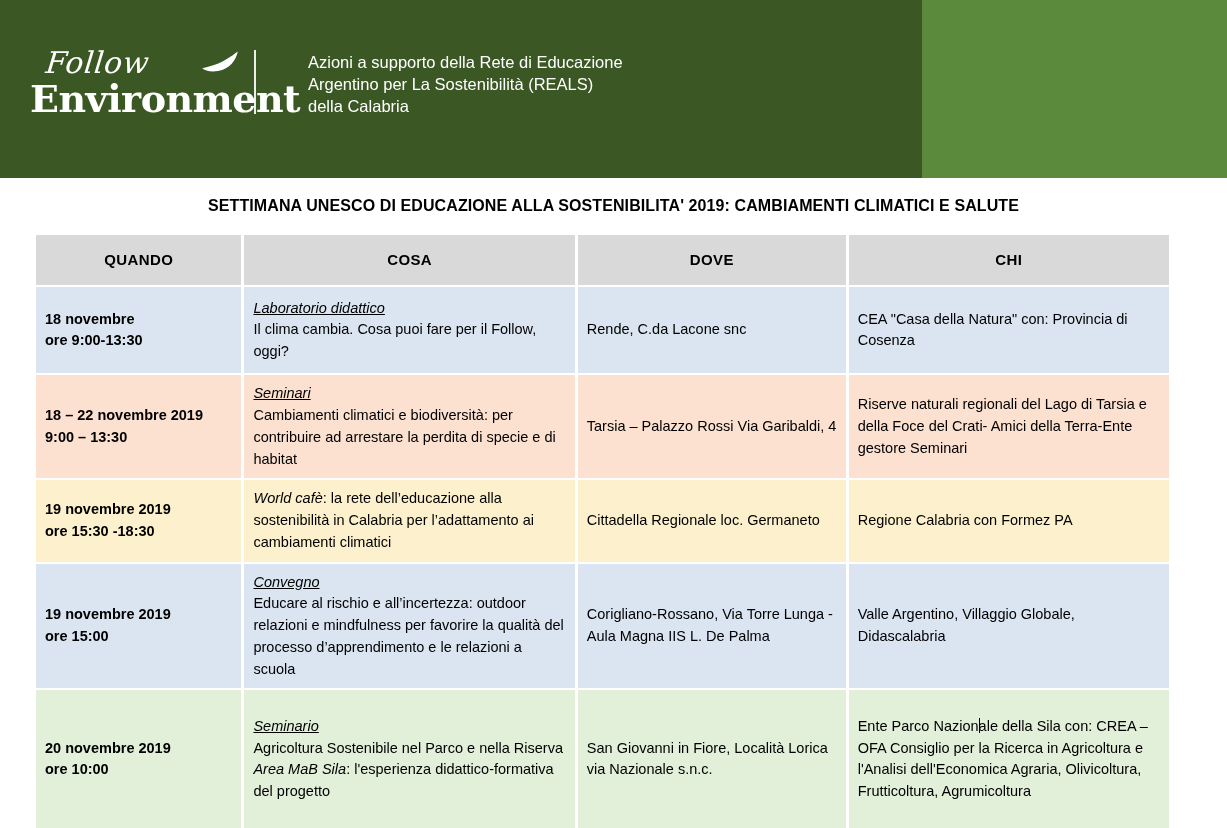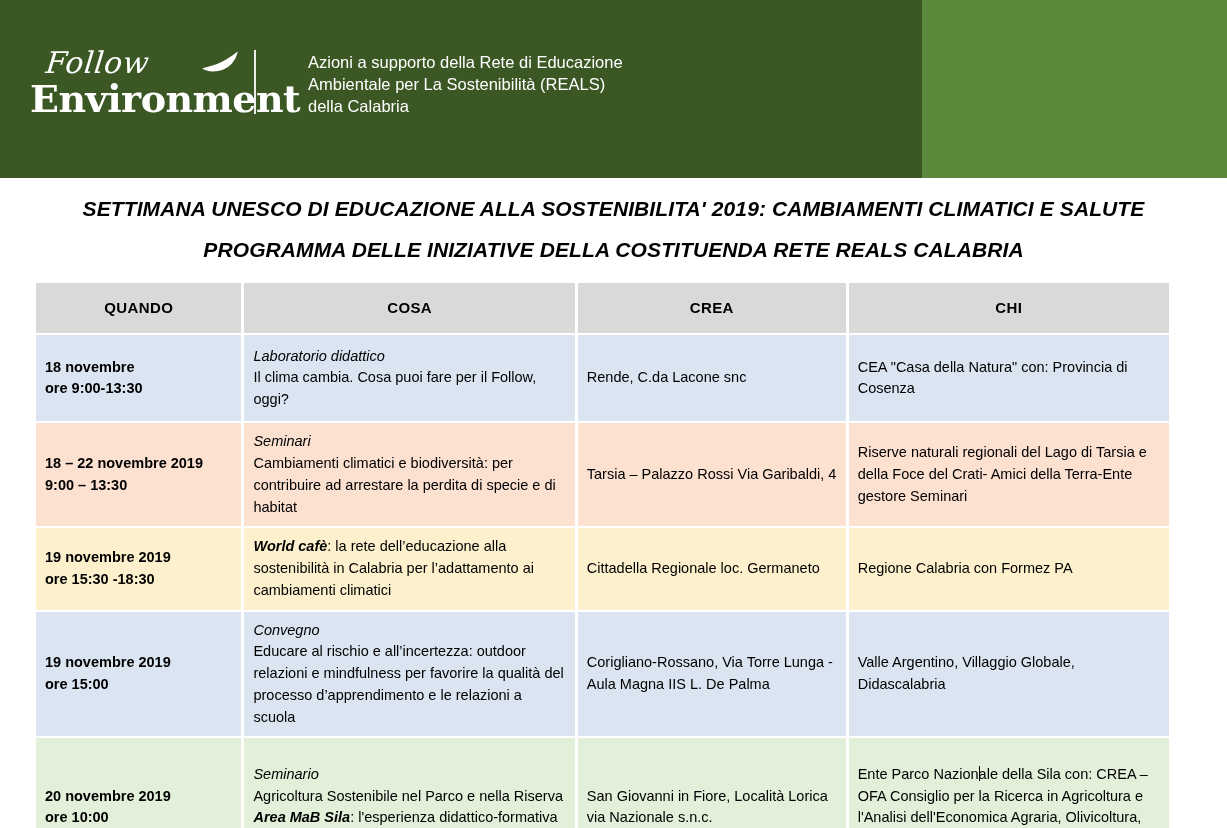--- a/index.html
+++ b/index.html
@@ -85,24 +85,23 @@
     margin-left: 36px;
   }
 
   
   .titles {
     text-align: center;
     padding-top: 16px;
   }
   .title-line {
     font-weight: bold;
-    font-size: 21px;
+    font-size: 16px;
     line-height: 1.46;
     letter-spacing: 0.1px;
-    font-style: italic;
   }
   .title-line.l3 {
     padding-top: 10px;
   }
 
   
   .table-wrap {
     position: relative;
     margin: 16px 0 0 33px;
     width: 1139px;
@@ -134,22 +133,23 @@
   col.c-dove   { width: 266px; }
   col.c-chi    { width: 318px; }
 
   td.quando {
     font-weight: bold;
     font-size: 14.5px;
     line-height: 1.6;
   }
   .cell-kind {
     font-style: italic;
-  }
-  .it { font-style: italic; font-weight: bold; }
+    text-decoration: underline;
+  }
+  .it { font-style: italic; }
 
   tr.row-blue   td { background: #dbe5f1; }
   tr.row-peach  td { background: #fce1d0; }
   tr.row-yellow td { background: #fdf0cd; }
   tr.row-green  td { background: #e2efd9; }
 
   tr.r1 td { height: 70px; }
   tr.r2 td { height: 80px; }
   tr.r3 td { height: 62px; }
   tr.r4 td { height: 104px; }
@@ -174,44 +174,43 @@
       <span class="logo-follow">Follow</span>
       <svg class="logo-leaf" viewBox="0 0 40 22">
         <path d="M2 18 C10 17 24 13 38 1 C36 10 30 19 18 21 C11 22 5 21 2 18 Z" fill="#ffffff"></path>
         <path d="M2 18 C14 13 26 8 38 1" stroke="#3a5724" stroke-width="0.8" fill="none"></path>
       </svg>
       <div class="logo-environment">Environment</div>
     </div>
     <div class="logo-divider"></div>
     <div class="logo-tagline">
       <div>Azioni a supporto della Rete di Educazione</div>
-      <div>Ambientale per La Sostenibilità (REALS)</div>
+      <div>Argentino per La Sostenibilità (REALS)</div>
       <div>della Calabria</div>
     </div>
   </div>
 </div>
 
 <div class="titles">
   <div class="title-line l1">SETTIMANA UNESCO DI EDUCAZIONE ALLA SOSTENIBILITA' 2019: CAMBIAMENTI CLIMATICI E SALUTE</div>
-  <div class="title-line l3">PROGRAMMA DELLE INIZIATIVE DELLA COSTITUENDA RETE REALS CALABRIA</div>
 </div>
 
 <div class="table-wrap">
   <table class="schedule">
     <colgroup>
       <col class="c-quando">
         <col class="c-cosa">
         <col class="c-dove">
         <col class="c-chi">
     </colgroup>
     <thead>
       <tr>
         <th>QUANDO</th>
         <th>COSA</th>
-        <th>CREA</th>
+        <th>DOVE</th>
         <th>CHI</th>
       </tr>
     </thead>
     <tbody>
 
       <tr class="row-blue r1">
         <td class="quando">
           <div>18 novembre</div>
           <div>ore 9:00-13:30</div>
         </td>

